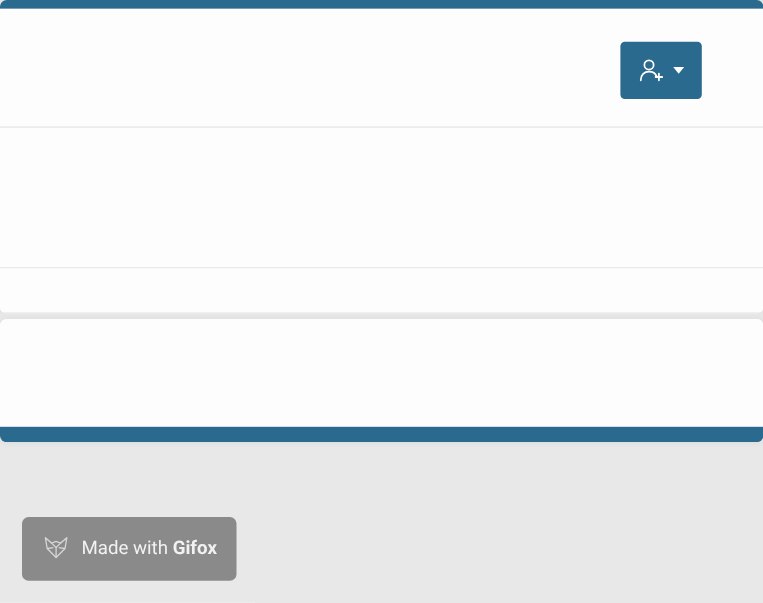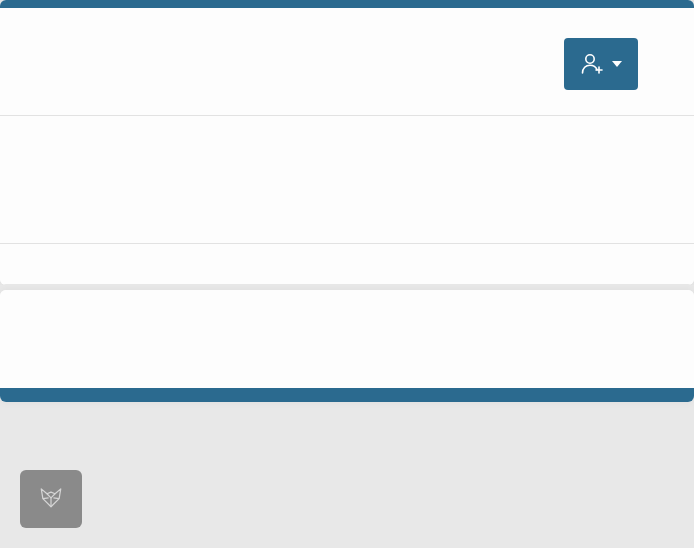--- a/index.html
+++ b/index.html
@@ -136,13 +136,16 @@
 
 <div class="watermark">
   <span>
     <svg class="watermark-fox" viewBox="0 0 32 32">
       <path d="M 4 6 L 11 12 L 16 10 L 21 12 L 28 6 L 26 18 L 16 28 L 6 18 Z" fill="none" stroke="#d5d5d5" stroke-width="1.5" stroke-linejoin="round"></path>
       <path d="M 11 12 L 16 17 L 21 12" fill="none" stroke="#d5d5d5" stroke-width="1.5" stroke-linejoin="round"></path>
       <path d="M 16 17 L 16 28" fill="none" stroke="#d5d5d5" stroke-width="1.5"></path>
       <path d="M 6 18 L 13 17 M 26 18 L 19 17" fill="none" stroke="#d5d5d5" stroke-width="1.5"></path>
     </svg>
   </span>
+  <span class="watermark-text">
+    <span>Made with </span><strong>Gifox</strong>
+  </span>
 </div>
 
 </body></html>

